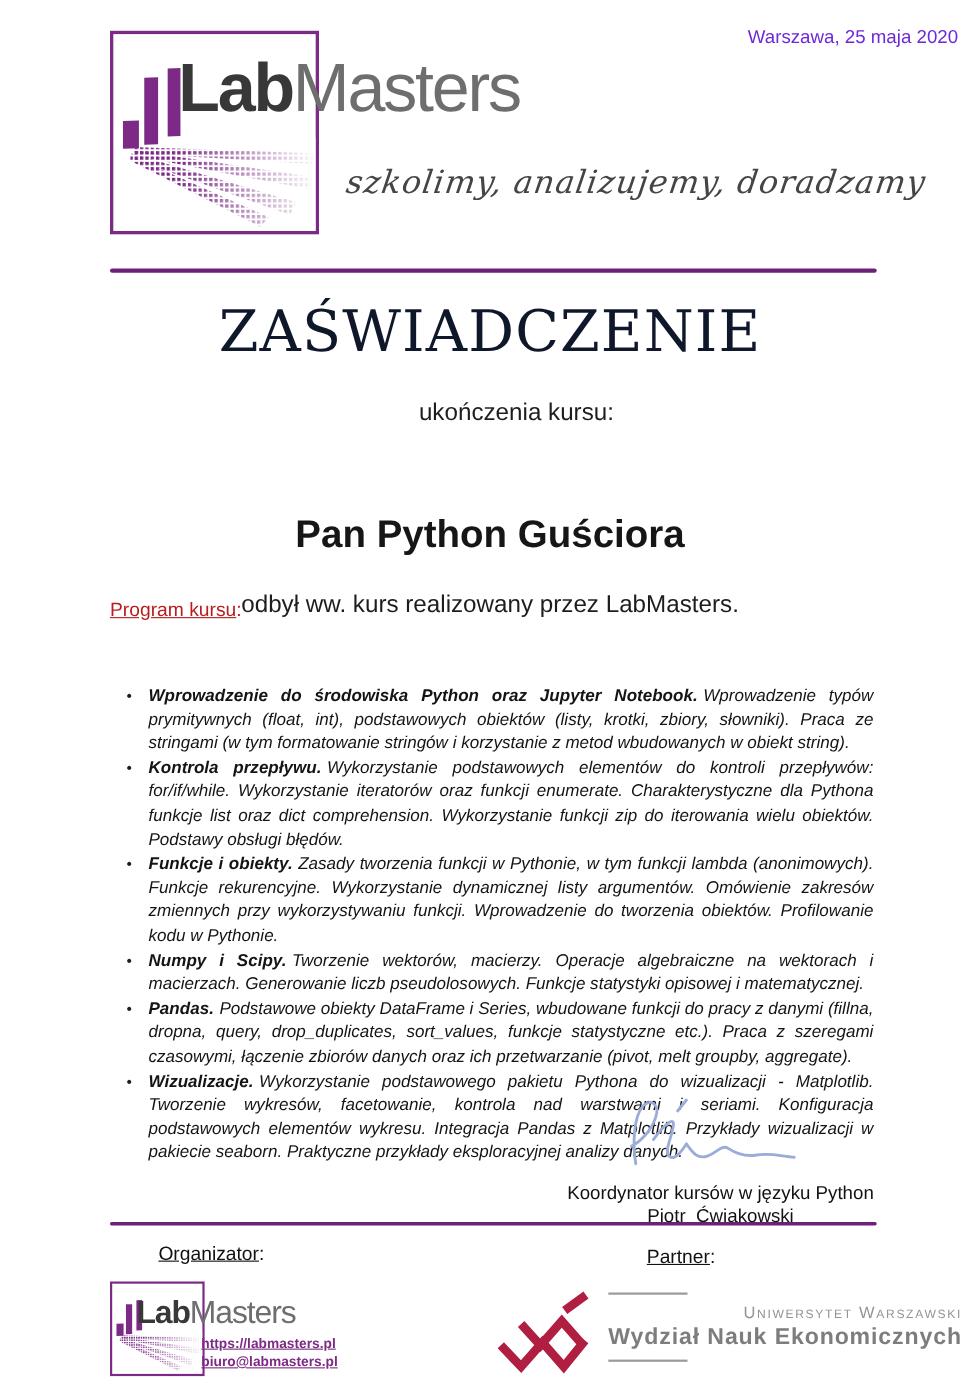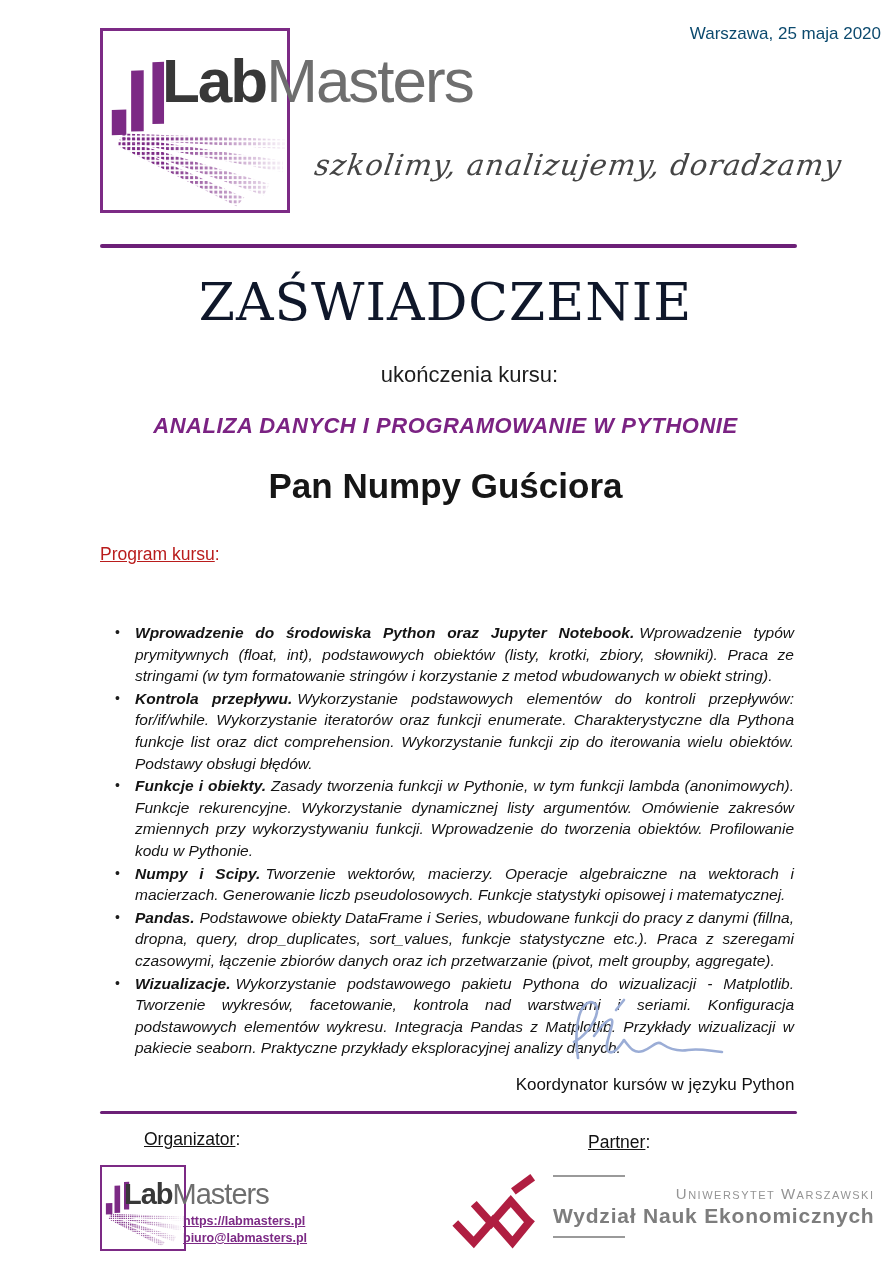--- a/index.html
+++ b/index.html
@@ -10,21 +10,21 @@
     --signature-blue:#9badd6;
     --text-dark:#1d1d1d;
     --gray-masters:#6e6e6e;
   }
   html,body{margin:0;padding:0;background:#ffffff;}
   .page{
     position:relative;width:891px;height:1263px;background:#fff;overflow:hidden;
     font-family:"Liberation Sans",sans-serif;color:var(--text-dark);
   }
   
-  .date{position:absolute;top:24px;right:10px;font-size:17px;color:#0c4a6e;}
+  .date{position:absolute;top:24px;right:20px;font-size:17px;color:#6d28d9;}
   .logo-box{position:absolute;left:100px;top:28px;width:190px;height:185px;border:3px solid var(--logo-purple);box-sizing:border-box;background:#fff;}
   .logo-svg{position:absolute;left:0;top:0;}
   .brand{position:absolute;left:162px;top:50px;font-size:62px;line-height:1;letter-spacing:-2px;white-space:nowrap;z-index:2;}
   .brand .lab{font-weight:bold;color:#383838;}
   .brand .masters{font-weight:normal;color:var(--gray-masters);}
   .tagline{position:absolute;left:315px;top:148px;width:490px;text-align:center;
     font-family:"DejaVu Serif",serif;font-style:italic;font-size:29px;color:#454545;
     transform:skewX(-8deg);letter-spacing:1px;white-space:nowrap;}
   .rule{position:absolute;left:100px;width:697px;background:var(--purple);border-radius:2px;}
   .rule-top{top:244px;height:4px;}
@@ -99,22 +99,22 @@
       <rect x="60" y="98" width="130" height="87" fill="url(#fade)"></rect>
     </svg>
   </div>
   <div class="brand"><span class="lab">Lab</span><span class="masters">Masters</span></div>
   <div class="tagline">szkolimy, analizujemy, doradzamy</div>
 
   <div class="rule rule-top"></div>
 
   <div class="cert-title">ZAŚWIADCZENIE</div>
   <div class="cert-subtitle">ukończenia kursu:</div>
-  <div class="cert-course">ANALIZA DANYCH I PROGRAMOWANIE W PYTHONIE</div>
-  <div class="cert-name">Pan Numpy Guściora</div>
+  <div class="cert-name">Pan Python Guściora</div>
+  <div class="cert-statement">odbył ww. kurs realizowany przez LabMasters.</div>
 
   <div class="prog-heading"><span class="u">Program kursu</span><span>:</span></div>
 
   <div class="prog-list">
     <div class="prog-item">
       <span class="dot">•</span>
       <span class="text"><span class="lead">Wprowadzenie do środowiska Python oraz Jupyter Notebook.</span><span>Wprowadzenie typów prymitywnych (float, int), podstawowych obiektów (listy, krotki, zbiory, słowniki). Praca ze stringami (w tym formatowanie stringów i korzystanie z metod wbudowanych w obiekt string).</span></span>
     </div>
     <div class="prog-item">
       <span class="dot">•</span>
@@ -141,20 +141,21 @@
   <svg class="sig-svg" width="200" height="74" viewBox="0 0 200 74">
     <g fill="none" stroke="#9badd6" stroke-width="2.6" stroke-linecap="round" stroke-linejoin="round">
       <path d="M30,62 C27,44 28,20 36,10 C44,2 52,8 48,20 C44,32 34,42 26,46"></path>
       <path d="M46,40 C56,26 66,18 64,28 C62,40 56,50 60,55 C65,60 72,50 76,44"></path>
       <path d="M68,14 L76,4"></path>
       <path d="M76,44 C82,52 86,58 95,55 C104,52 108,44 114,48 C120,52 128,56 140,54 C152,52 162,55 174,56"></path>
     </g>
   </svg>
   <div class="sig-block">
     <div>Koordynator kursów w języku Python</div>
+    <div class="sig-name">Piotr  Ćwiakowski</div>
   </div>
 
   <div class="rule rule-bottom"></div>
 
   <div class="footer-label organizer-label"><span class="u">Organizator</span><span>:</span></div>
 
   <div class="logo-box-small">
     <svg class="logo-svg" width="82" height="82" viewBox="0 0 190 185">
       <g transform="skewY(-2)">
         <rect x="9" y="82" width="15" height="26" fill="#7c2a85"></rect>

